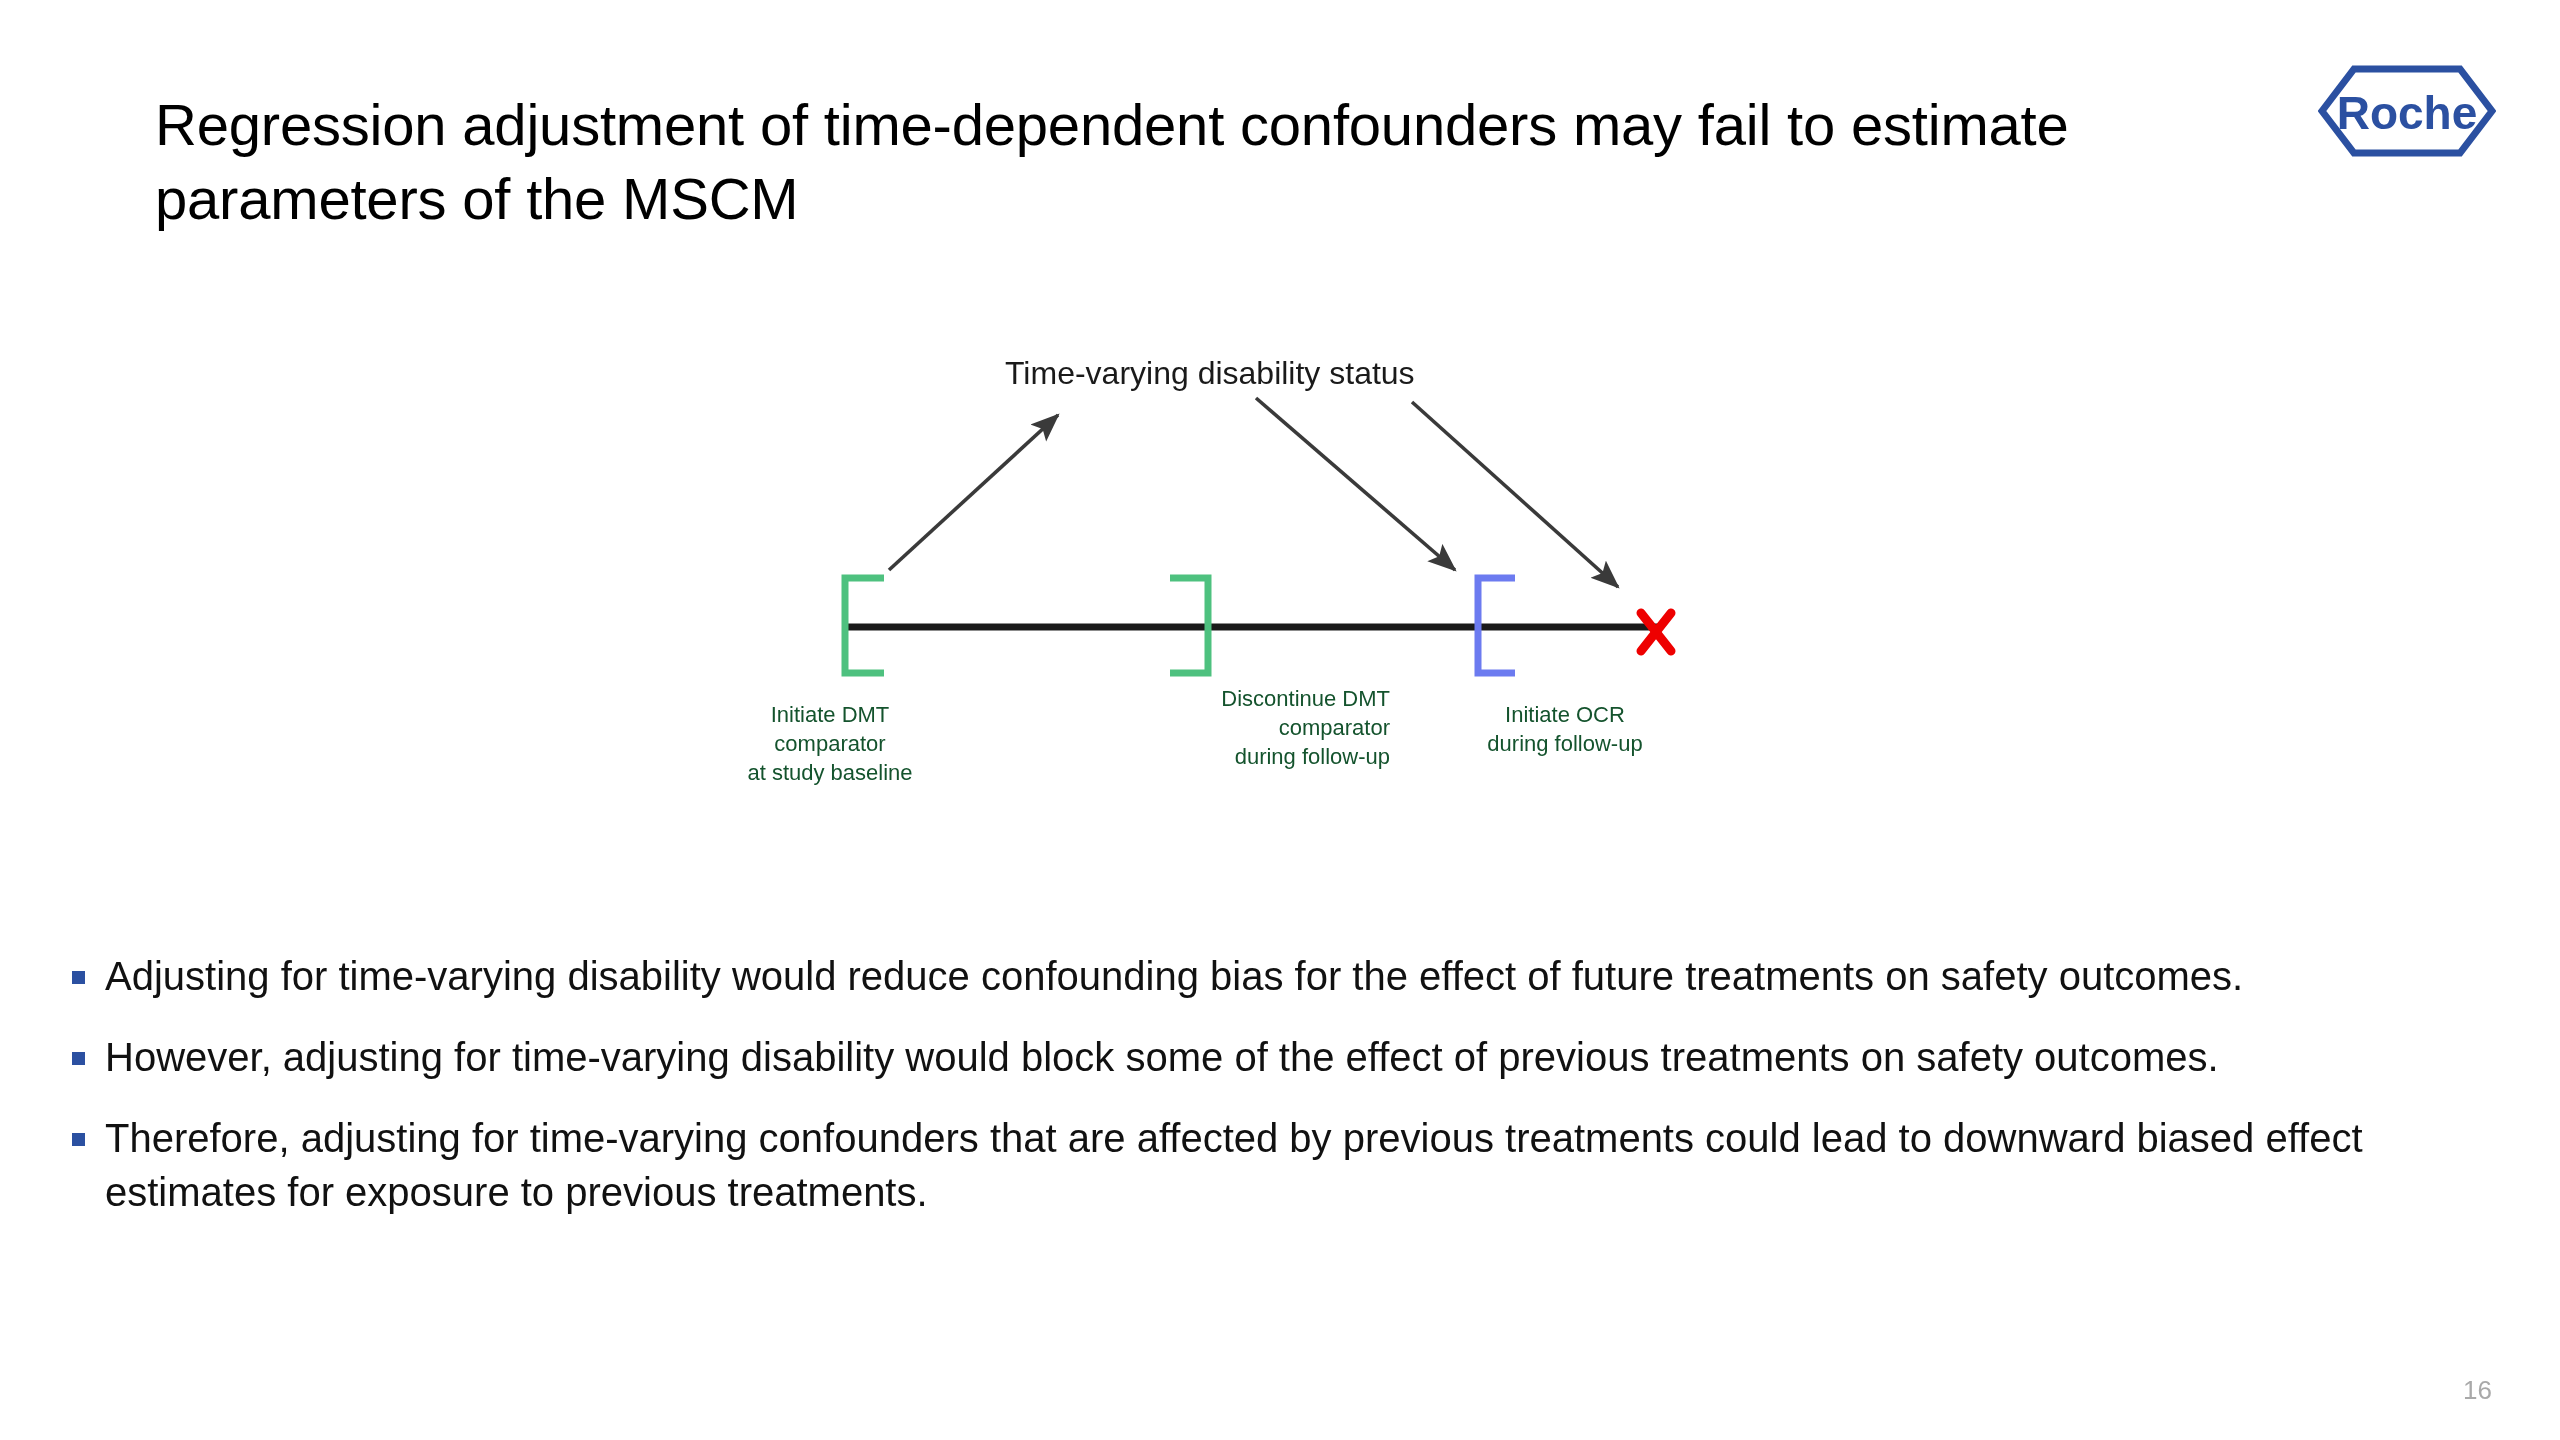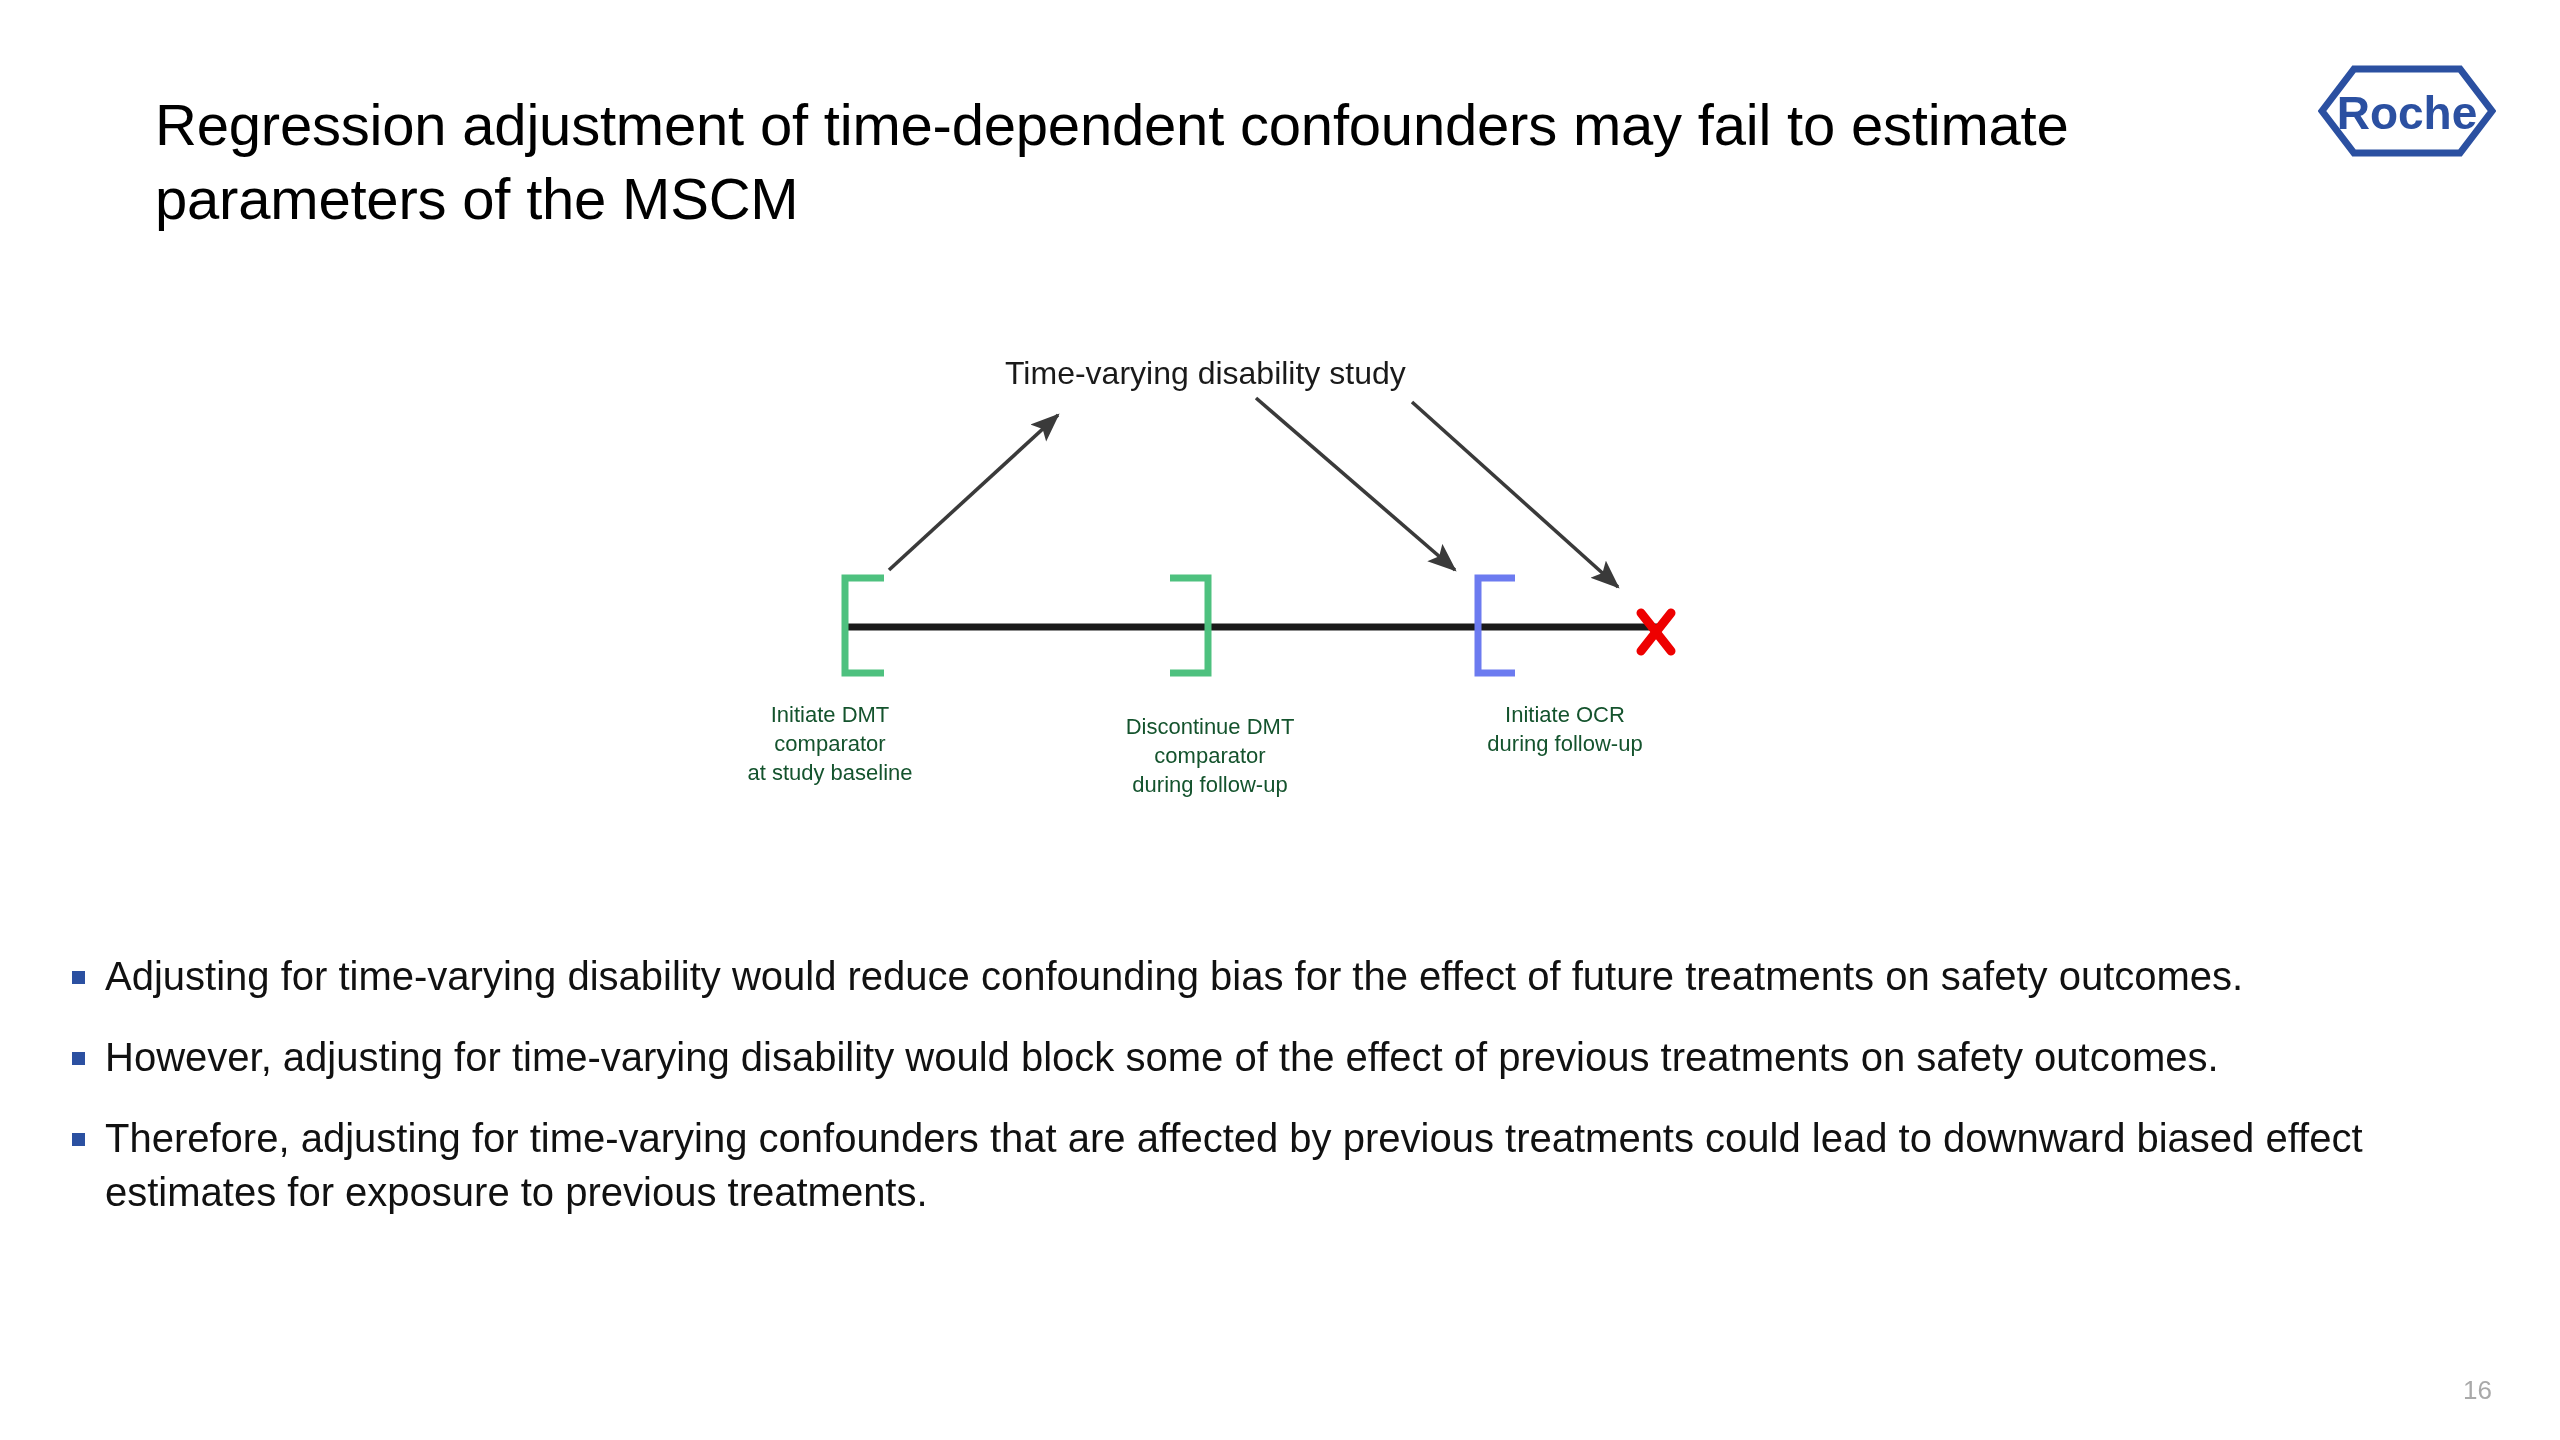--- a/index.html
+++ b/index.html
@@ -66,21 +66,21 @@
   }
 
   .tl-caption {
     position: absolute;
     font-size: 22px;
     line-height: 1.32;
     color: #14532d;
     text-align: center;
   }
   #cap-initiate-dmt   { left: 660px;  top: 700px; width: 340px; }
-  #cap-discontinue-dmt{ left: 1030px; top: 712px; width: 360px; }
+  #cap-discontinue-dmt{ left: 1030px; top: 684px; width: 360px; text-align: right; }
   #cap-initiate-ocr   { left: 1395px; top: 700px; width: 340px; }
 
   
   .bullets {
     position: absolute;
     left: 72px;
     top: 950px;
     width: 2420px;
   }
   .bullet-row {
@@ -149,21 +149,21 @@
       <path d="M1170,578 L1208,578 L1208,673 L1170,673" fill="none" stroke="#4ec17f" stroke-width="7" stroke-linecap="butt"></path>
 
       <path d="M1515,578 L1478,578 L1478,673 L1515,673" fill="none" stroke="#6c7bf0" stroke-width="7" stroke-linecap="butt"></path>
 
       <g>
         <line x1="1641" y1="613" x2="1671" y2="651" stroke="#ee0000" stroke-width="9" stroke-linecap="round"></line>
         <line x1="1671" y1="613" x2="1641" y2="651" stroke="#ee0000" stroke-width="9" stroke-linecap="round"></line>
       </g>
     </svg>
 
-    <div class="dia-label" id="tv-status-label">Time-varying disability study</div>
+    <div class="dia-label" id="tv-status-label">Time-varying disability status</div>
 
     <div class="tl-caption" id="cap-initiate-dmt">
       <div>Initiate DMT</div>
       <div>comparator</div>
       <div>at study baseline</div>
     </div>
 
     <div class="tl-caption" id="cap-discontinue-dmt">
       <div>Discontinue DMT</div>
       <div>comparator</div>

